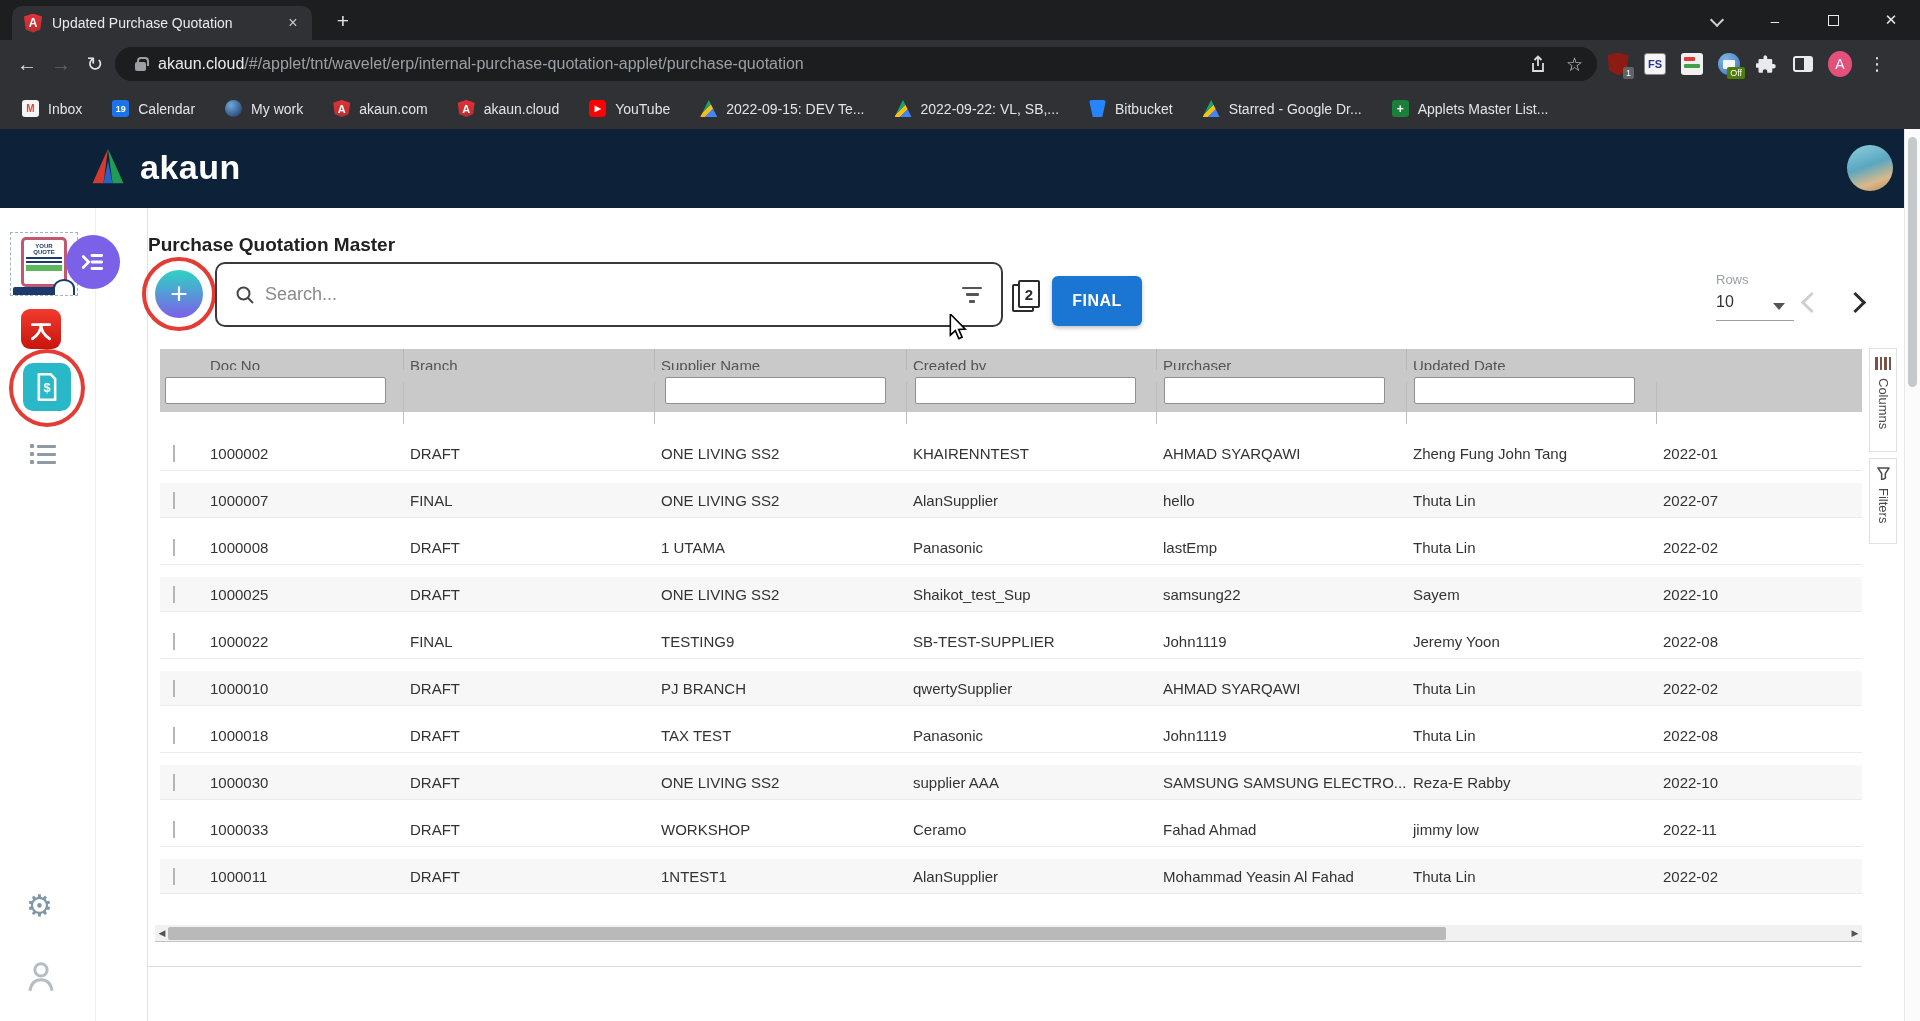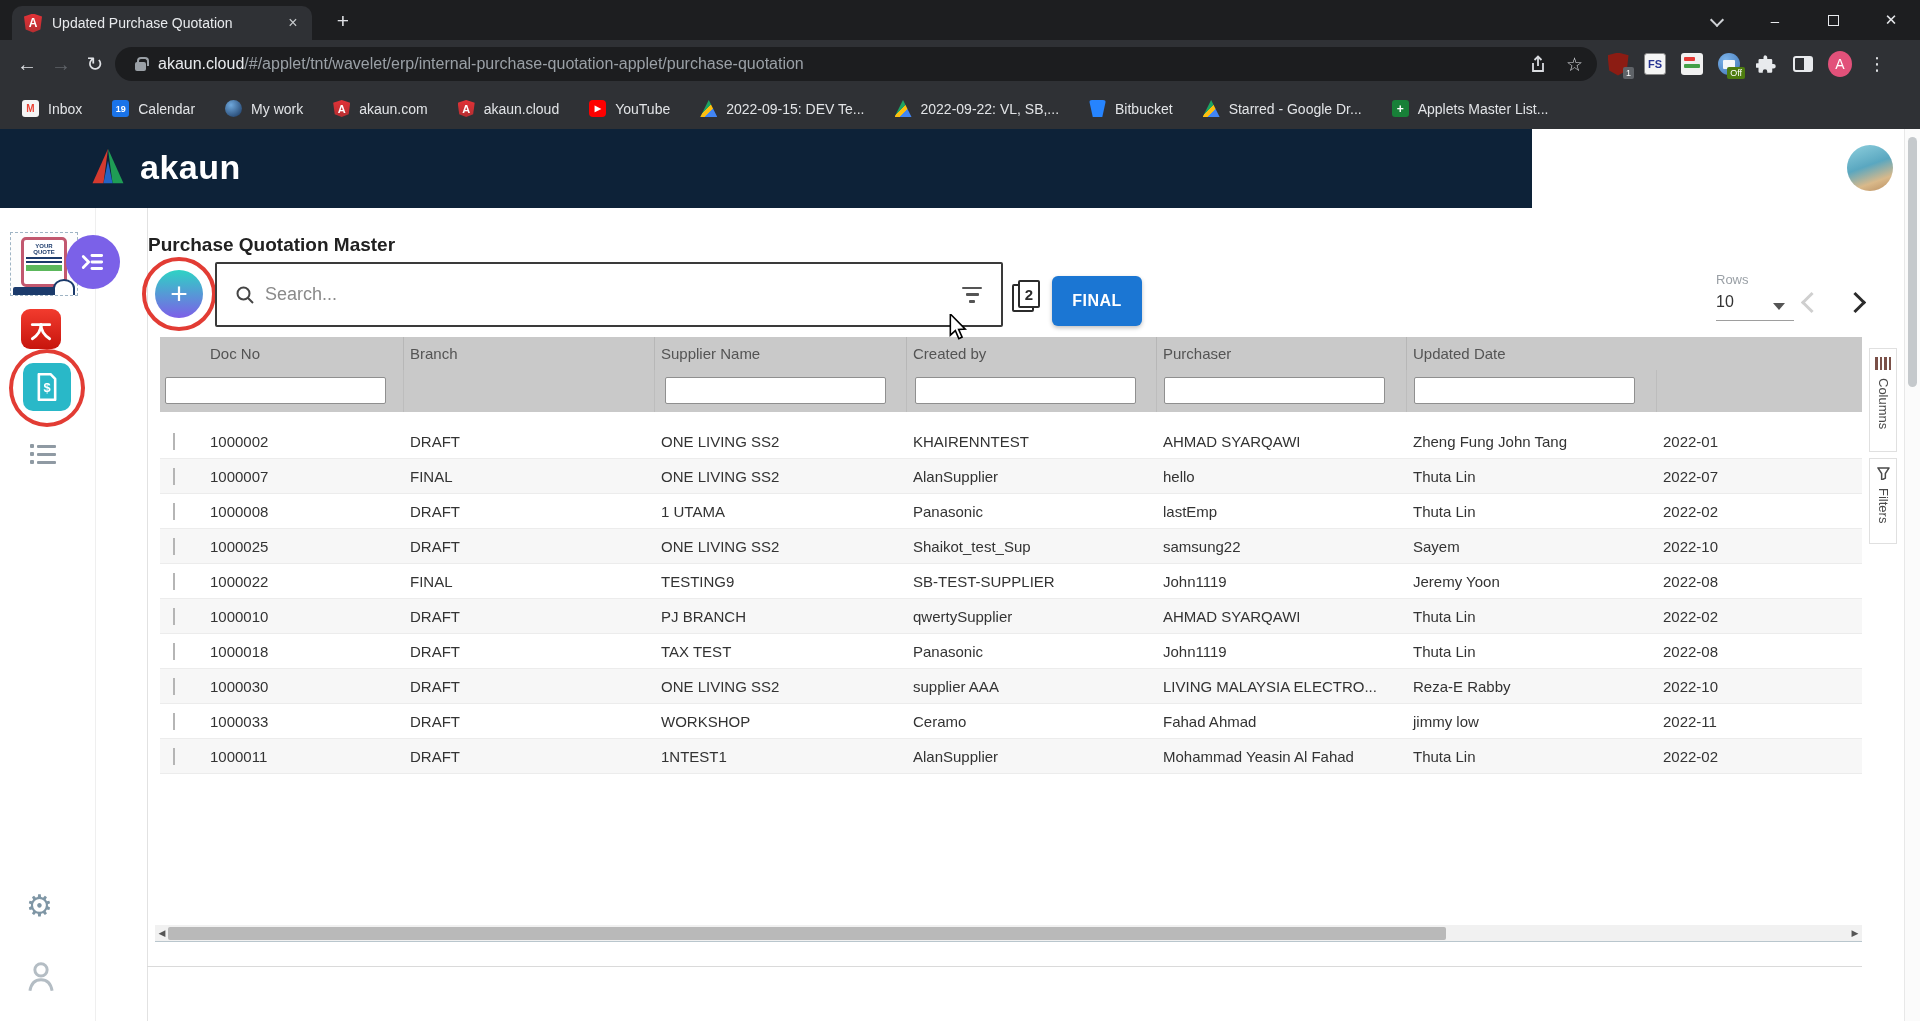--- a/index.html
+++ b/index.html
@@ -53,21 +53,21 @@
   .bm-icon[data-icon="gmail-icon"] { background:#f5f5f5; color:#ea4335; }
   .bm-icon[data-icon="gcal-icon"] { background:#1a73e8; color:#fff; font-size:9px; }
   .bm-icon[data-icon="mywork-icon"] { border-radius:50%; background:radial-gradient(circle at 35% 30%,#6fa8dc,#16335c); }
   .bm-icon[data-icon="angular-icon"] { background:linear-gradient(180deg,#e23237,#b52e31); clip-path:polygon(50% 0,100% 16%,91% 84%,50% 100%,9% 84%,0 16%); color:#fff; font-size:11px; }
   .bm-icon[data-icon="youtube-icon"] { background:#f00; border-radius:4px; color:#fff; font-size:8px; }
   .bm-icon[data-icon="gdrive-icon"] { background:linear-gradient(135deg,#1ea362 45%,#fbbf12 45% 62%,#4285f4 62%); clip-path:polygon(50% 0,100% 100%,0 100%); border-radius:0; }
   .bm-icon[data-icon="bitbucket-icon"] { background:#2684ff; clip-path:polygon(0 0,100% 0,78% 100%,22% 100%); }
   .bm-icon[data-icon="gsheets-icon"] { background:#188038; color:#fff; font-size:12px; }
 
   
-  .appheader { position:absolute; left:0; top:129px; width:1532px; height:79px; background:#0d2238;text-align:center; }
+  .appheader { position:absolute; left:0; top:129px; width:1920px; height:79px; background:#0d2238;text-align:center; }
   .brandwrap { position:absolute; left:86px; top:18px; display:flex; align-items:center; gap:10px; }
   .brandname { color:#fff; font-size:34px; font-weight:bold; letter-spacing:.5px; }
   .hdr-avatar { position:absolute; left:1847px; top:16px; width:46px; height:46px; border-radius:50%; background:linear-gradient(160deg,#8fd0de 0%,#5aa7c0 45%,#d9b98a 75%,#b98d5f 100%); }
 
   
   .page { position:absolute; left:0; top:208px; width:1920px; height:813px; background:#fff; }
   .sidebar-edge { position:absolute; left:95px; top:0; width:1px; height:813px; background:#efefef; }
   .panel-edge { position:absolute; left:147px; top:0; width:1px; height:813px; background:#e2e2e2; }
 
   
@@ -86,40 +86,40 @@
   .list-icon .li-row { display:flex; align-items:center; gap:3px; }
   .list-icon .li-dot { width:4px; height:4px; background:#8f9aa3; border-radius:1px; }
   .list-icon .li-bar { flex:1; height:3px; background:#8f9aa3; border-radius:1px; }
   .gear-icon { position:absolute; left:26px; top:680px; font-size:30px; color:#7f96a5; }
   .person-icon { position:absolute; left:26px; top:752px; }
 
   
   .pq-title { position:absolute; left:148px; top:26px; font-size:19px; font-weight:bold; color:#212121; }
   .add-btn { position:absolute; left:155px; top:62px; width:48px; height:48px; border-radius:50%; background:linear-gradient(180deg,#2ed3c4,#7d5fe8); color:#fff; display:flex; align-items:center; justify-content:center; font-size:30px; font-weight:300; border:none; }
   .anno-ring-add { position:absolute; left:142px; top:49px; width:74px; height:74px; border:4px solid #e23c34; border-radius:50%; pointer-events:none; }
-  .searchbox { position:absolute; left:215px; top:54px; width:788px; height:65px; border:2px solid #3a3a3a; border-radius:2px; background:#fff; display:flex; align-items:center; padding:0 18px; }
+  .searchbox { position:absolute; left:215px; top:54px; width:788px; height:65px; border:2px solid #3a3a3a; border-radius:10px; background:#fff; display:flex; align-items:center; padding:0 18px; }
   .searchbox input { border:none; outline:none; font-size:18px; color:#333; flex:1; margin-left:10px; font-family:"Liberation Sans",sans-serif; background:transparent; }
   .searchbox input::placeholder { color:#8a8a8a; }
   .funnel { width:22px; height:16px; display:flex; flex-direction:column; justify-content:space-between; align-items:center; }
   .funnel i { display:block; height:2.5px; background:#555; border-radius:1px; }
   .funnel i:nth-child(1){ width:20px; } .funnel i:nth-child(2){ width:13px; } .funnel i:nth-child(3){ width:6px; }
   .dup-btn { position:absolute; left:1012px; top:72px; width:32px; height:36px; }
   .dup-back { position:absolute; left:0; top:4px; width:22px; height:28px; border:2.5px solid #2b2b2b; border-radius:2px; }
   .dup-front { position:absolute; left:6px; top:0; width:22px; height:28px; border:2.5px solid #2b2b2b; border-radius:2px; background:#fff; color:#2b2b2b; font-weight:bold; font-size:15px; display:flex; align-items:center; justify-content:center; }
   .final-btn { position:absolute; left:1052px; top:68px; width:90px; height:50px; background:#1b76d3; color:#fff; font-weight:bold; font-size:16px; letter-spacing:.5px; border:none; border-radius:6px; box-shadow:0 2px 4px rgba(0,0,0,.25); display:flex; align-items:center; justify-content:center; }
   .rows-label { position:absolute; left:1716px; top:64px; font-size:13px; color:#9aa0a6; }
   .rows-value { position:absolute; left:1716px; top:85px; font-size:16px; color:#333; }
   .rows-caret { position:absolute; left:1773px; top:95px; width:0; height:0; border-left:6px solid transparent; border-right:6px solid transparent; border-top:7px solid #555; }
   .rows-underline { position:absolute; left:1716px; top:112px; width:78px; height:1px; background:#9e9e9e; }
   .pg-chev { position:absolute; width:15px; height:15px; border-top:3.5px solid; border-right:3.5px solid; }
   .pg-prev { left:1804px; top:87px; transform:rotate(-135deg); color:#cfcfcf; border-color:#cfcfcf; }
   .pg-next { left:1848px; top:87px; transform:rotate(45deg); color:#2b2b2b; border-color:#2b2b2b; }
 
   
-  .tgrid { display:grid; grid-template-columns:44px 200px 251px 252px 250px 250px 250px 205px; }
+  .tgrid { display:grid; grid-template-columns:44px 200px 251px 252px 250px 250px 250px 205px;margin-top:12px; }
   .thead { position:absolute; left:160px; top:129px; width:1702px; height:33px; background:#c9c9c9; align-items:center; }
   .th { font-size:15px; color:#545454; padding-left:6px; height:33px; display:flex; align-items:center; border-right:1px solid #b7b7b7; }
   .th.noborder { border-right:none; }
   .tfilter { position:absolute; left:160px; top:162px; width:1702px; height:42px; background:#c9c9c9; }
   .tfilter .fcell { border-right:1px solid #bdbdbd; height:42px; }
   .tfilter .fcell.noborder { border-right:none; }
   .filter-input { position:absolute; top:7px; height:27px; width:221px; border:1px solid #8f8f8f; border-radius:2px; background:#fff; font-size:14px; padding:0 6px; outline:none; font-family:"Liberation Sans",sans-serif; }
   .tbody { position:absolute; left:160px; top:216px; width:1702px; }
   .trow { height:35px; align-items:center; border-bottom:1px solid #ececec; background:#fff; }
   .trow:nth-of-type(even) { background:#f7f7f7; }
@@ -480,21 +480,21 @@
           <div class="td">Thuta Lin</div>
           <div class="td">2022-08</div>
         </div>
 
         <div class="trow tgrid">
           <div class="td"><span class="cb"></span></div>
           <div class="td">1000030</div>
           <div class="td">DRAFT</div>
           <div class="td">ONE LIVING SS2</div>
           <div class="td">supplier AAA</div>
-          <div class="td">LIVING MALAYSIA ELECTRO...</div>
+          <div class="td">SAMSUNG SAMSUNG ELECTRO...</div>
           <div class="td">Reza-E Rabby</div>
           <div class="td">2022-10</div>
         </div>
 
         <div class="trow tgrid">
           <div class="td"><span class="cb"></span></div>
           <div class="td">1000033</div>
           <div class="td">DRAFT</div>
           <div class="td">WORKSHOP</div>
           <div class="td">Ceramo</div>

